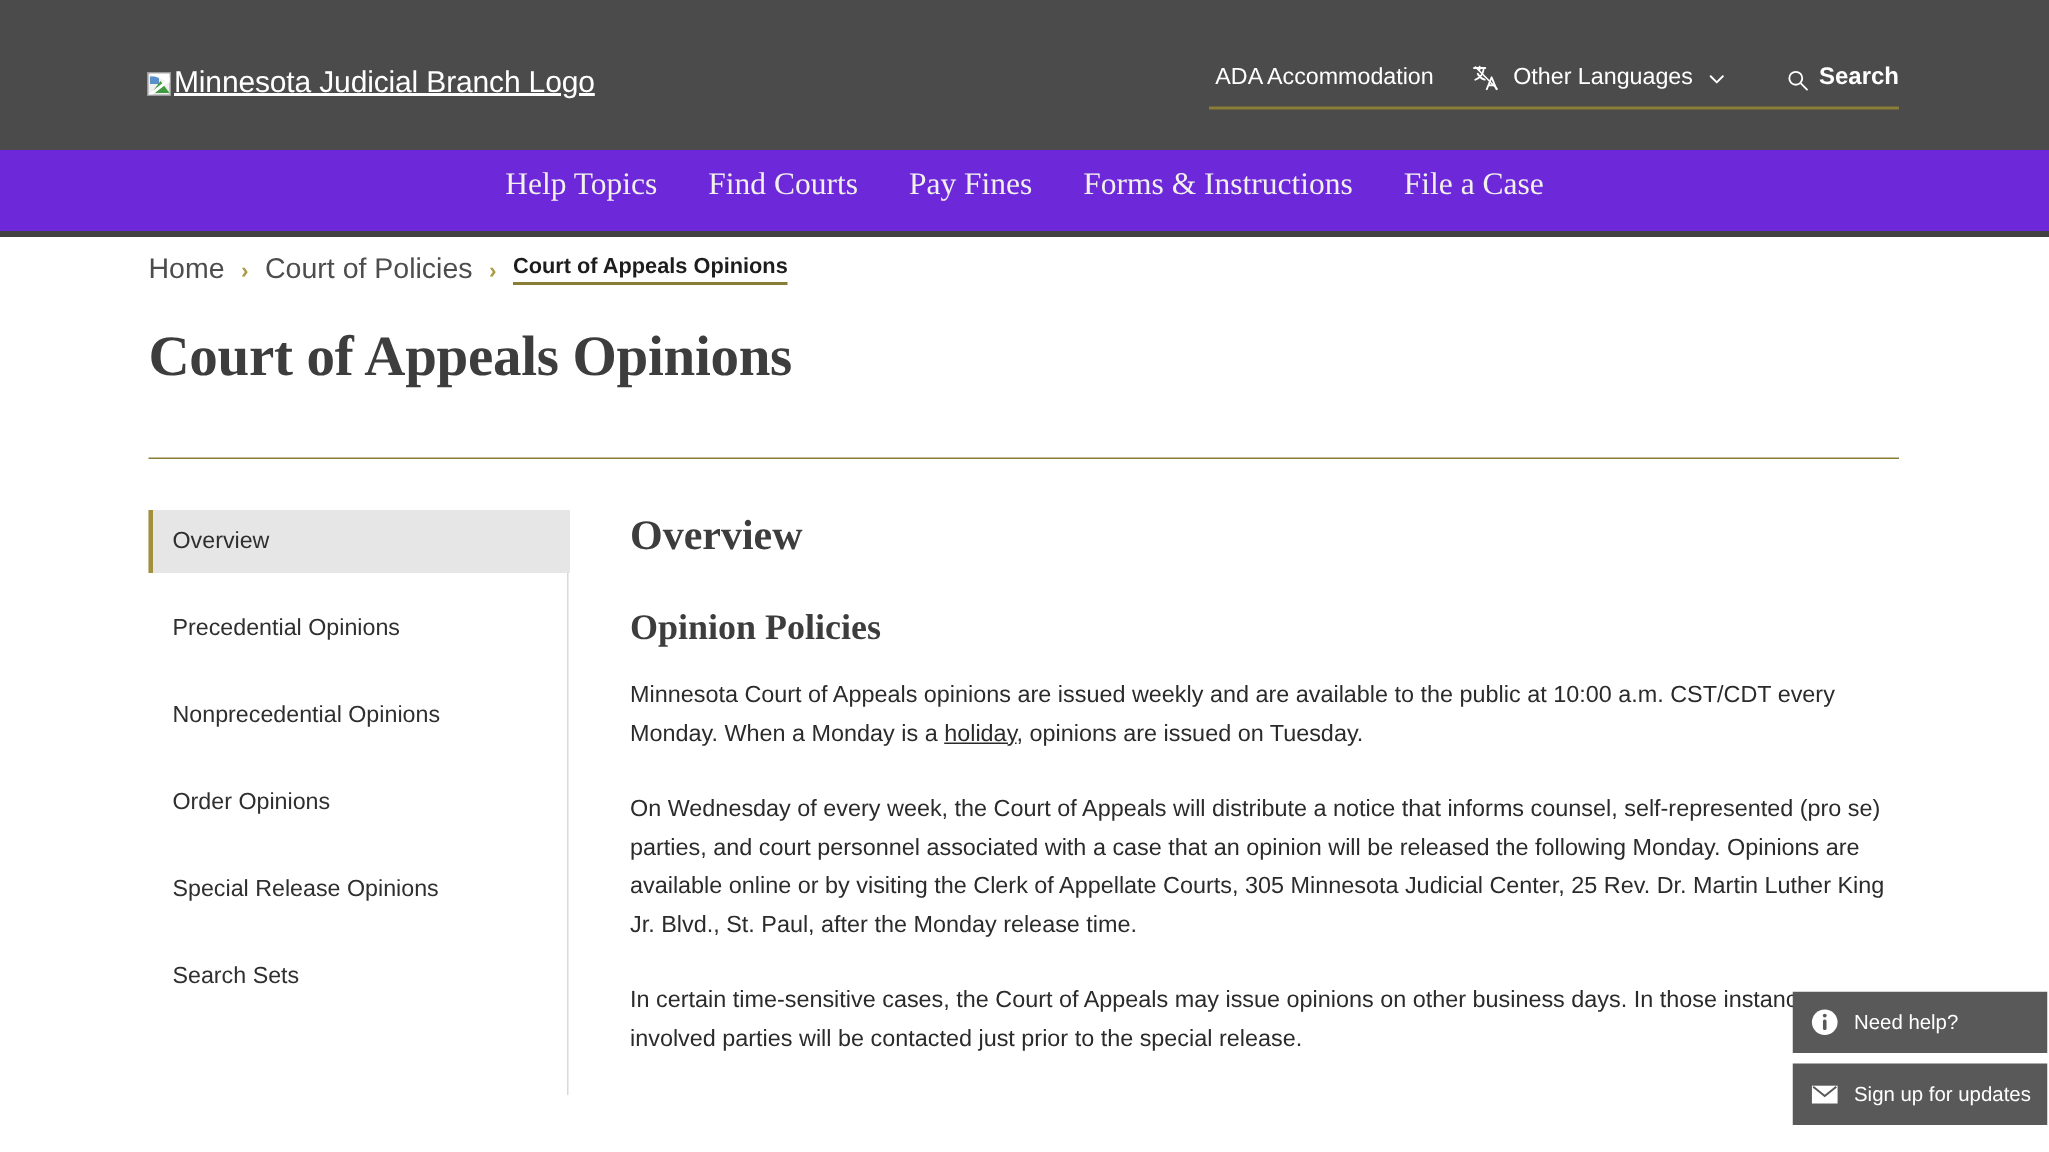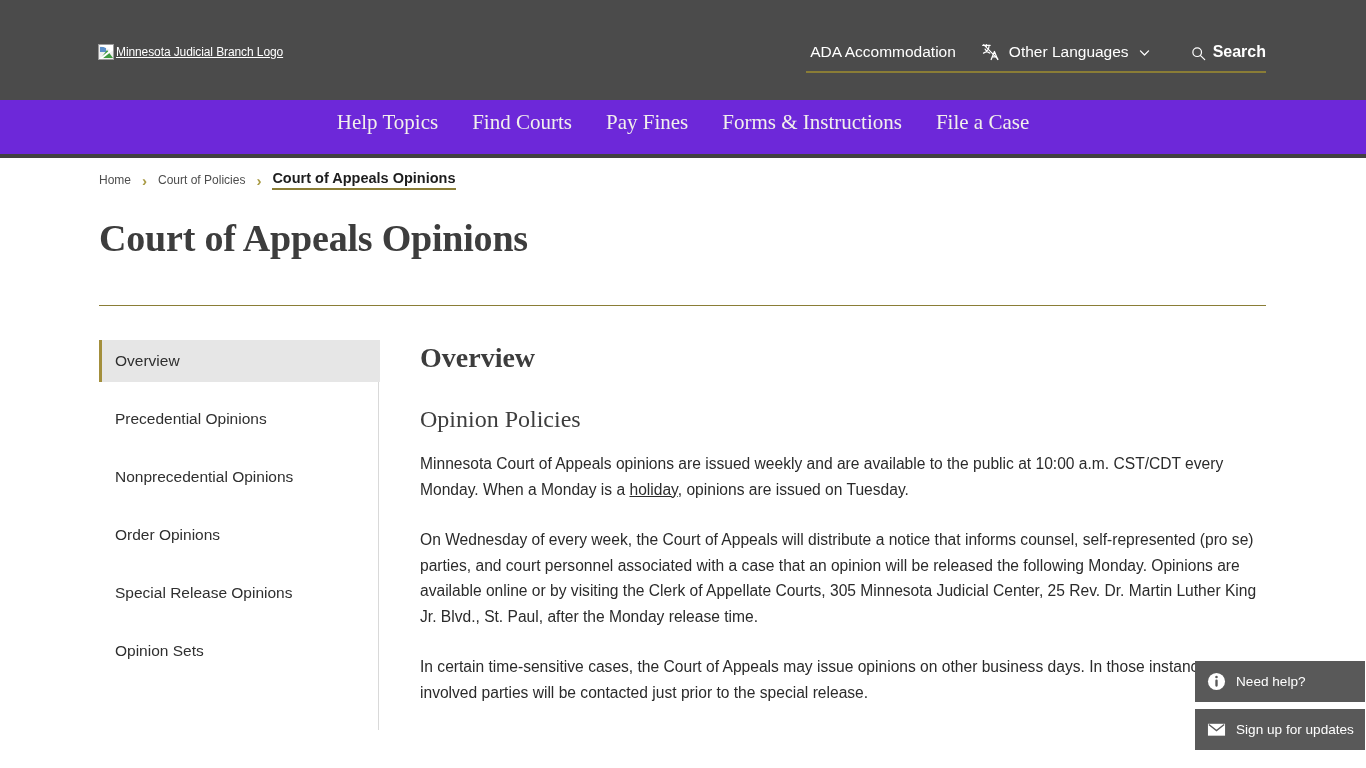--- a/index.html
+++ b/index.html
@@ -56,21 +56,21 @@
     background: #5b8fc9;
   }
   .broken-img .slash {
     position: absolute; left: -2px; top: 7px;
     width: 22px; height: 2px;
     background: #ffffff;
     transform: rotate(-38deg);
   }
   .logo-alt {
     color: #ffffff;
-    font-size: 12px;
+    font-size: 20px;
     text-decoration: underline;
     margin-left: 2px;
     white-space: nowrap;
     letter-spacing: -0.1px;
   }
 
   .utility-bar {
     position: absolute;
     right: 100px;
     top: 42px;
@@ -124,21 +124,21 @@
   .crumbs {
     margin: 0;
     padding: 0 0 0 99px;
     height: 44px;
     display: flex;
     align-items: center;
     gap: 0;
   }
   .crumb {
     color: #4d4d4d;
-    font-size: 12px;
+    font-size: 19px;
     text-decoration: none;
     cursor: pointer;
   }
   .crumb-current {
     color: #1d1d1d;
     font-size: 14.5px;
     font-weight: bold;
     border-bottom: 2px solid #8a7d36;
     padding-bottom: 2px;
   }
@@ -203,21 +203,21 @@
   .h-overview {
     font-family: "Liberation Serif", serif;
     font-size: 28px;
     font-weight: bold;
     color: #3d3d3d;
     margin: 0 0 6px 0;
   }
   .h-policies {
     font-family: "Liberation Serif", serif;
     font-size: 24px;
-    font-weight: normal;
+    font-weight: bold;
     color: #3d3d3d;
     margin: 32px 0 18px 0;
   }
   .body-p {
     font-size: 15.6px;
     line-height: 25.5px;
     color: #2b2b2b;
     margin: 0 0 25px 0;
     max-width: 862px;
   }
@@ -312,21 +312,21 @@
 <hr class="title-rule">
 
 <div class="content-wrap">
 
   <aside class="sidebar">
     <a class="side-item active">Overview</a>
     <a class="side-item">Precedential Opinions</a>
     <a class="side-item">Nonprecedential Opinions</a>
     <a class="side-item">Order Opinions</a>
     <a class="side-item">Special Release Opinions</a>
-    <a class="side-item">Opinion Sets</a>
+    <a class="side-item">Search Sets</a>
   </aside>
 
   <main class="main-col">
     <h2 class="h-overview">Overview</h2>
     <h3 class="h-policies">Opinion Policies</h3>
 
     <p class="body-p"><span>Minnesota Court of Appeals opinions are issued weekly and are available to the public at 10:00 a.m. CST/CDT every Monday. When a Monday is a </span><a class="inline-link">holiday</a><span>, opinions are issued on Tuesday.</span></p>
 
     <p class="body-p">On Wednesday of every week, the Court of Appeals will distribute a notice that informs counsel, self-represented (pro se) parties, and court personnel associated with a case that an opinion will be released the following Monday.  Opinions are available online or by visiting the Clerk of Appellate Courts, 305 Minnesota Judicial Center, 25 Rev. Dr. Martin Luther King Jr. Blvd., St. Paul, after the Monday release time.</p>
 

